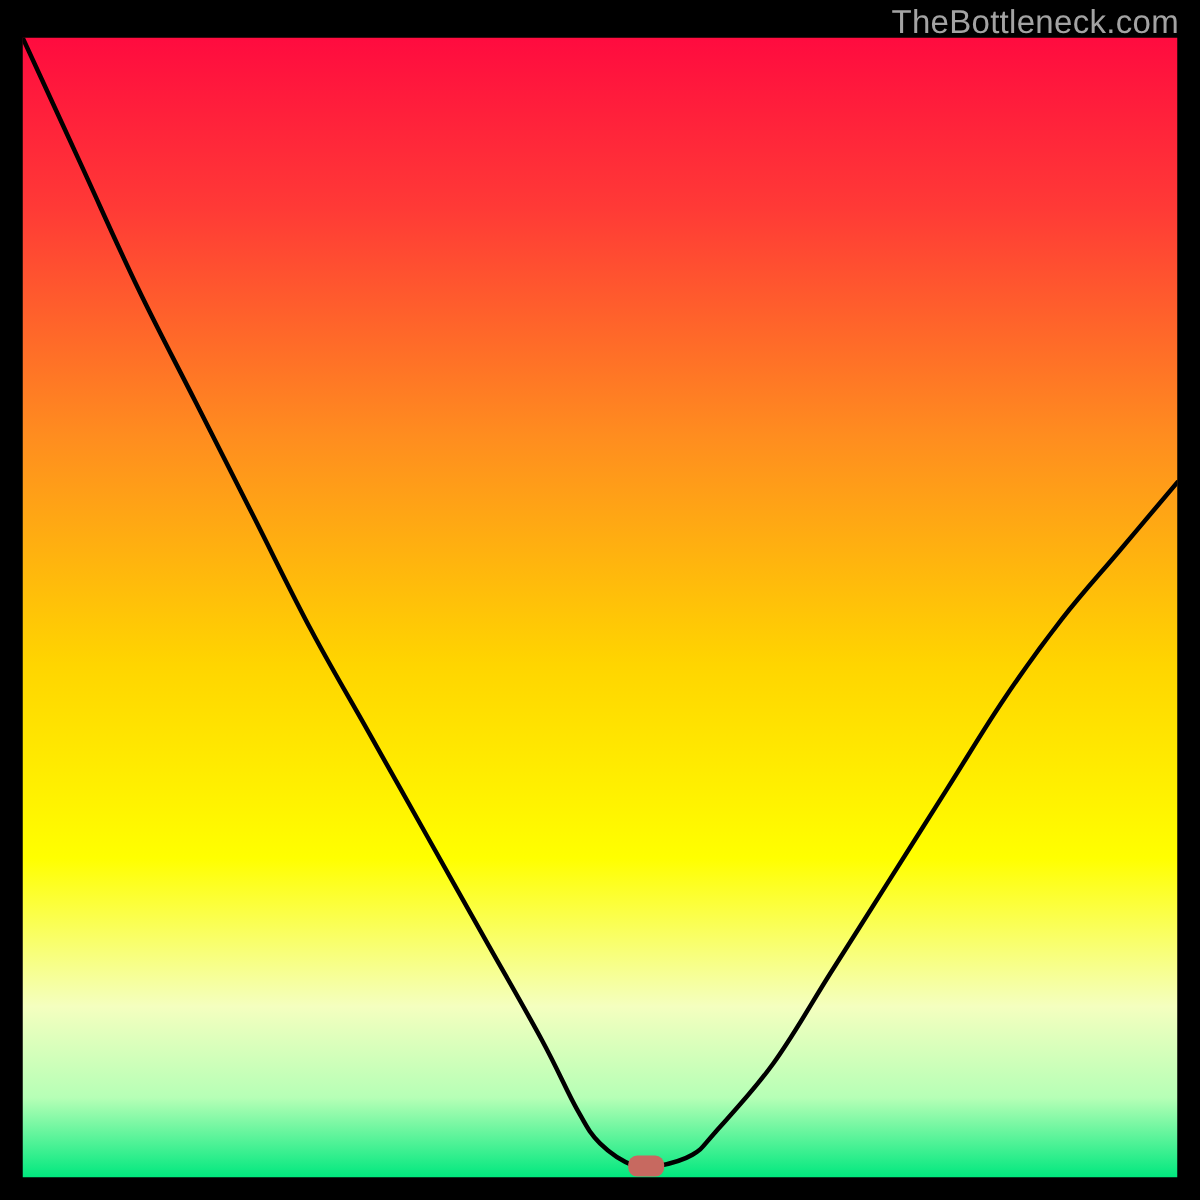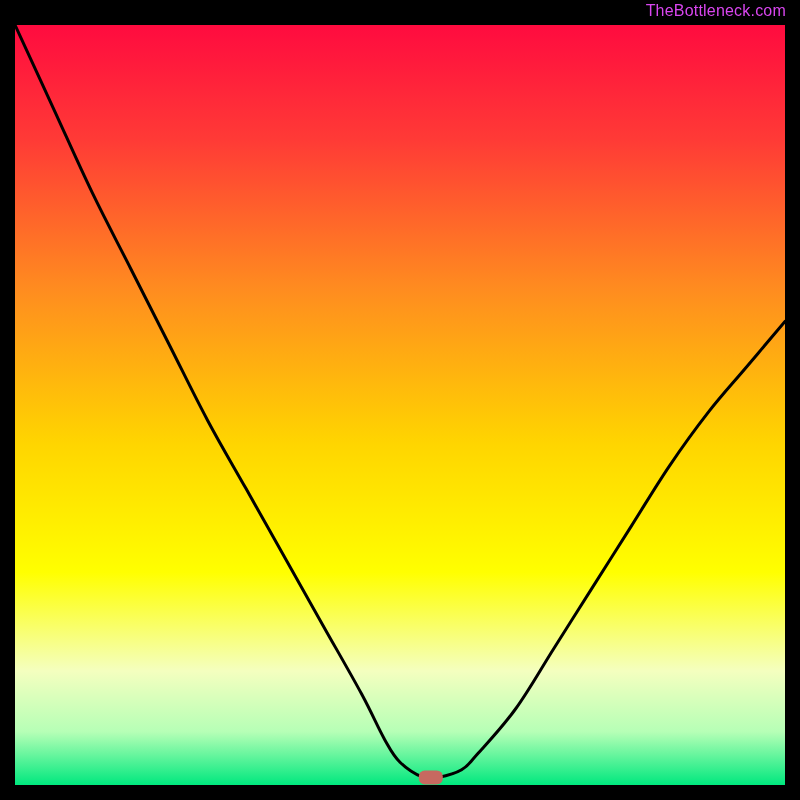--- a/index.html
+++ b/index.html
@@ -23,22 +23,22 @@
     position: absolute;
     left: 0;
     top: 0;
     width: 770px;
     height: 760px;
   }
   .watermark {
     position: absolute;
     top: 2px;
     right: 14px;
-    color: #d946ef;
-    font-size: 16px;
+    color: #a3a3a3;
+    font-size: 22px;
     font-weight: 500;
     letter-spacing: 0.2px;
   }
   svg {
     display: block;
   }
 </style>
 </head>
 <body>
 

